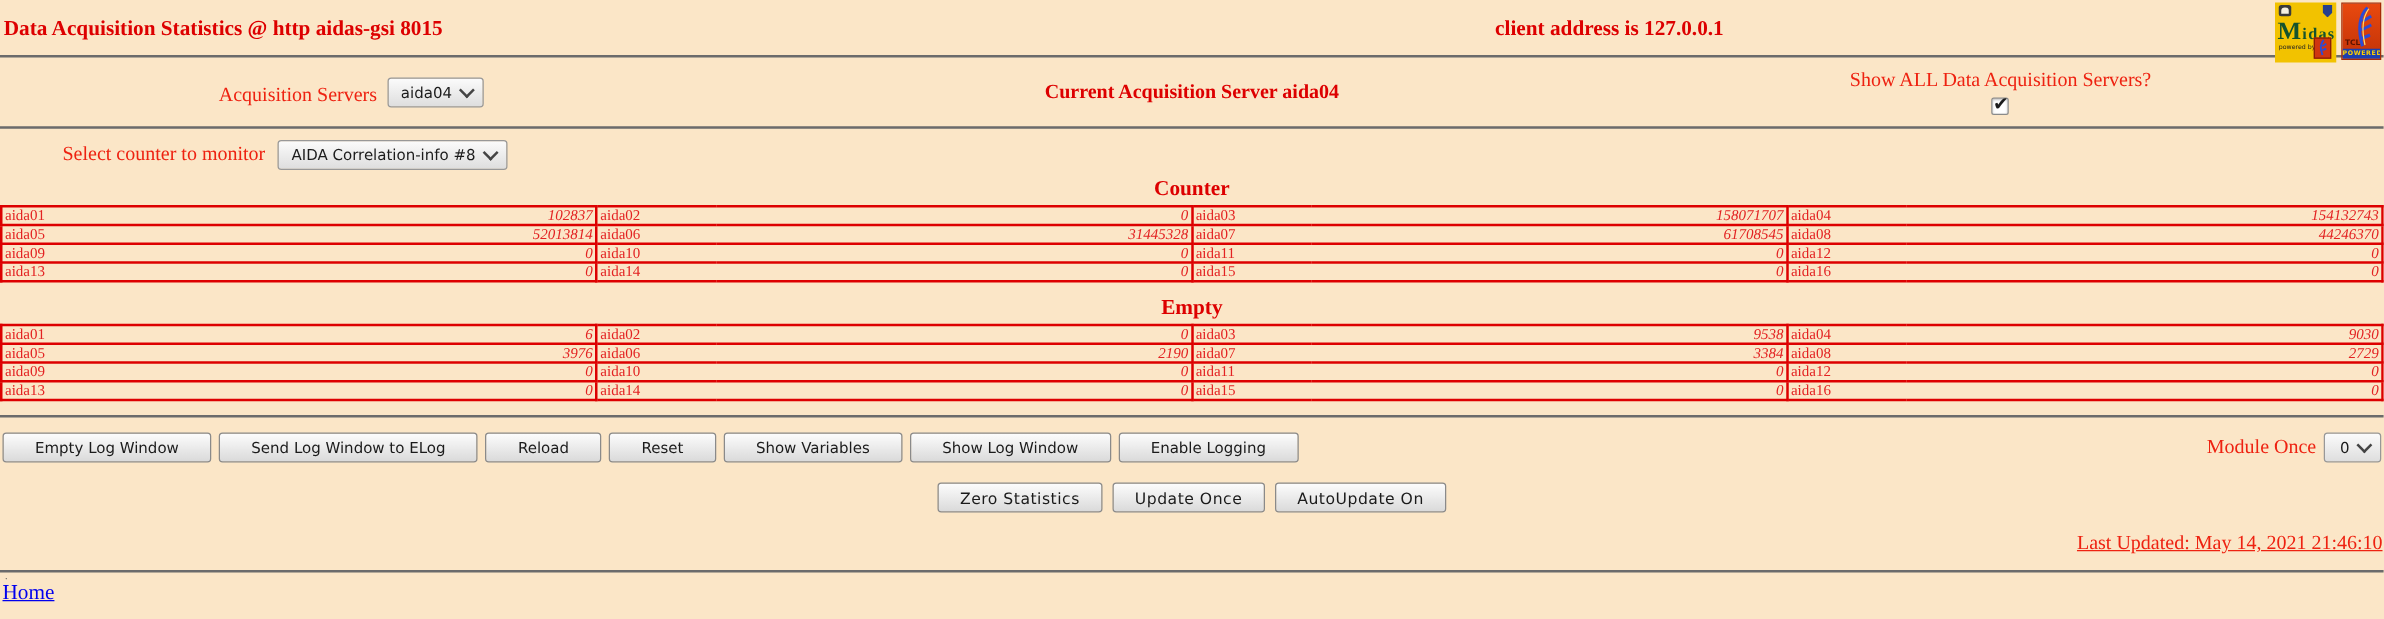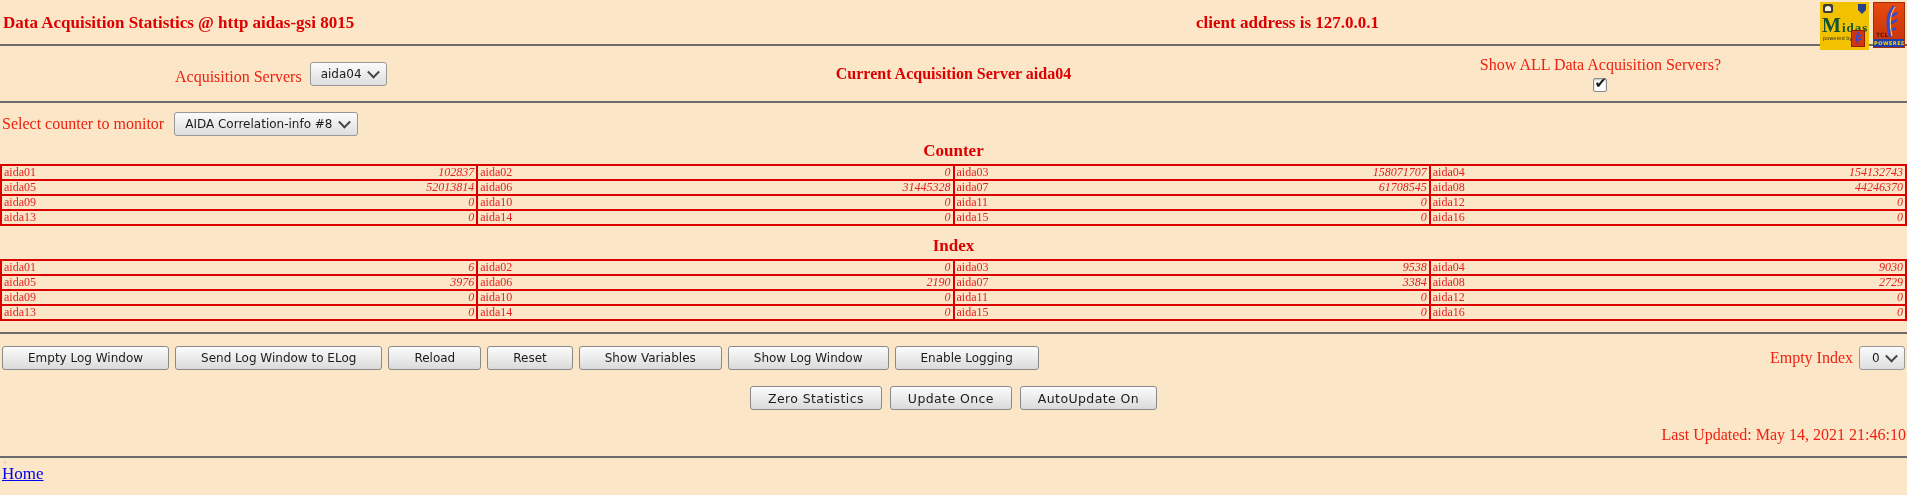--- a/index.html
+++ b/index.html
@@ -63,21 +63,21 @@
     font-family:"DejaVu Sans",sans-serif; font-size:12px; color:#1c1c1c;
     background:linear-gradient(#fbfbfb,#dedede);
     border:1px solid #989898; border-radius:3px;
     padding:3px 24px 3px 10px; height:24px;
   }
   .select-wrap::after { content:""; position:absolute; right:9px; top:50%; width:7px; height:7px;
     border-right:2px solid #444; border-bottom:2px solid #444;
     transform:translateY(-70%) rotate(45deg); pointer-events:none; }
 
   
-  .row3 { display:flex; align-items:center; gap:10px; padding:9px 16px 2px 2px; }
+  .row3 { display:flex; align-items:center; gap:10px; padding:9px 16px 2px 2px;margin-left:48px; }
 
   
   .section-heading { text-align:center; color:#dd0000; font-weight:bold; font-size:17px; margin:3px 0 3px 0; }
   table.stat { width:100%; border-collapse:collapse; table-layout:fixed; }
   table.stat td { border:2px solid #dd0000; color:#e32222; font-size:12px; padding:0 2px; height:14px; line-height:13px; }
   table.stat td.cell-label { width:5%; text-align:left; border-right:none; }
   table.stat td.cell-value { width:20%; text-align:right; border-left:none;font-style:italic; }
 
   
   .btn {
@@ -85,21 +85,21 @@
     background:linear-gradient(#fcfcfc,#dadada);
     border:1px solid #8a8a8a; border-radius:3px;
     padding:4px 25px; height:24px; white-space:nowrap; cursor:pointer;
   }
   .toolbar { display:flex; align-items:center; gap:6px; padding:12px 2px 0 2px; }
   .module-group { margin-left:auto; display:flex; align-items:center; gap:6px; }
   .module-group .select-wrap select { padding:3px 24px 3px 12px; }
   .update-bar { display:flex; justify-content:center; gap:8px; margin-top:16px; }
   .update-bar .btn { font-size:12.5px; letter-spacing:.4px; padding:4px 17px; }
 
-  .last-updated { text-align:right; color:#ee2211; font-size:16px; margin-top:16px; padding-right:1px; white-space:nowrap; }
+  .last-updated { text-align:right; color:#ee2211; font-size:16px; margin-top:16px; padding-right:1px; white-space:nowrap;text-decoration:underline; }
   .hr-bottom { margin-top:11px; }
   .dot-text { font-size:8px; color:#555; line-height:6px; padding-left:4px; }
   .home-link { color:#0000ee; text-decoration:underline; font-size:17px; margin-left:2px; display:inline-block; }
 </style>
 </head>
 <body>
 
 
 
 
@@ -201,21 +201,21 @@
         <td class="cell-value">0</td>
         <td class="cell-label">aida15</td>
         <td class="cell-value">0</td>
         <td class="cell-label">aida16</td>
         <td class="cell-value">0</td>
       </tr>
     </tbody>
   </table>
 
 
-<div class="section-heading" style="margin-top:10px;">Index</div>
+<div class="section-heading" style="margin-top:10px;">Empty</div>
 <table class="stat">
     <tbody id="rate-body">
       <tr>
         <td class="cell-label">aida01</td>
         <td class="cell-value">6</td>
         <td class="cell-label">aida02</td>
         <td class="cell-value">0</td>
         <td class="cell-label">aida03</td>
         <td class="cell-value">9538</td>
         <td class="cell-label">aida04</td>
@@ -259,21 +259,21 @@
 
 <div class="toolbar">
   <button class="btn">Empty Log Window</button>
   <button class="btn">Send Log Window to ELog</button>
   <button class="btn">Reload</button>
   <button class="btn">Reset</button>
   <button class="btn">Show Variables</button>
   <button class="btn">Show Log Window</button>
   <button class="btn">Enable Logging</button>
   <div class="module-group">
-    <span class="red-label">Empty Index</span>
+    <span class="red-label">Module Once</span>
     <span class="select-wrap">
       <select>
         <option selected="">0</option>
       </select>
     </span>
   </div>
 </div>
 
 
 <div class="update-bar">

